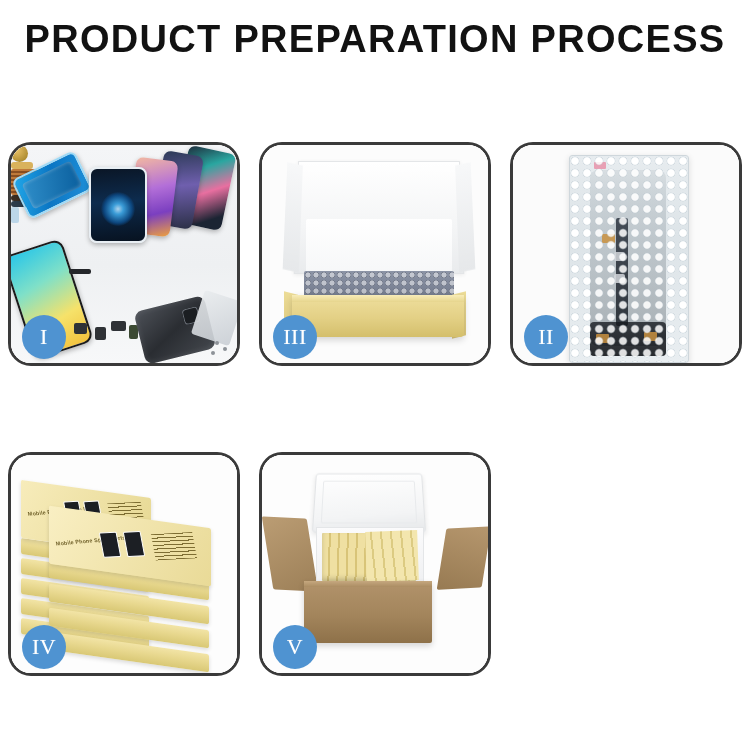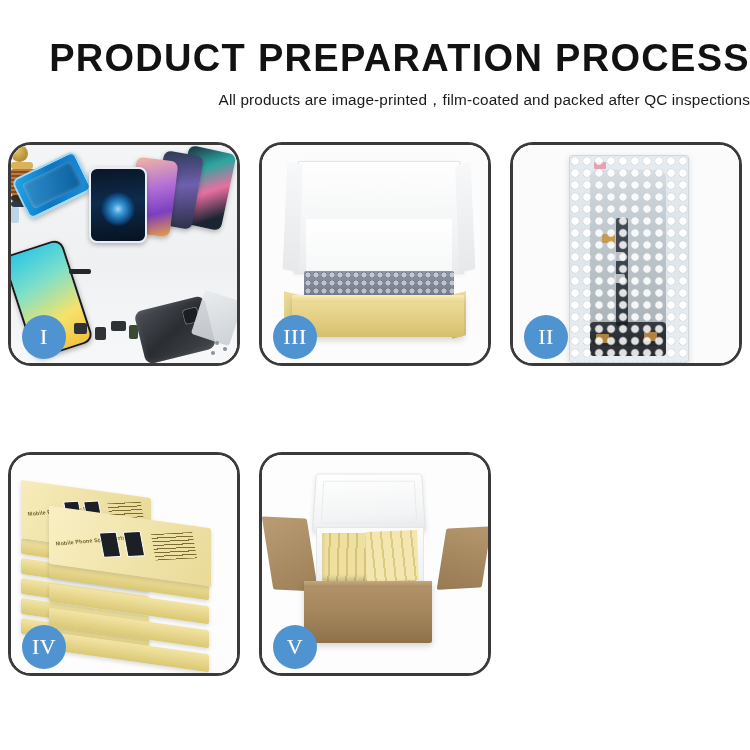--- a/index.html
+++ b/index.html
@@ -12,22 +12,22 @@
     height: 750px;
     font-family: "Liberation Sans", sans-serif;
     color: #111111;
     overflow: hidden;
     position: relative;
   }
 
   
   .header {
     width: 750px;
-    padding-top: 39px;
-    text-align: right;
+    padding-top: 20px;
+    text-align: center;
   }
   .page-title {
     font-family: "Liberation Sans", sans-serif;
     font-size: 38px;
     font-weight: 700;
     letter-spacing: 1.3px;
     line-height: 1;
     color: #121212;
     margin: 0;
     white-space: nowrap;
@@ -377,21 +377,20 @@
   }
   .carton-seam { position:absolute; background:#a4885d; opacity:.55; }
 
   .noselect { user-select: none; }
 </style>
 </head>
 <body class="noselect">
 
 <div class="header">
   <div class="page-title">PRODUCT PREPARATION PROCESS</div>
-  <div class="page-subtitle">All products are image-printed，film-coated and packed after QC inspections</div>
 </div>
 
 <div class="grid">
 
   <div class="card">
     <div class="card-inner">
       <div class="scene c1">
         <div class="phone ph-a"></div>
         <div class="phone ph-e"></div>
         <div class="phone ph-d"></div>

